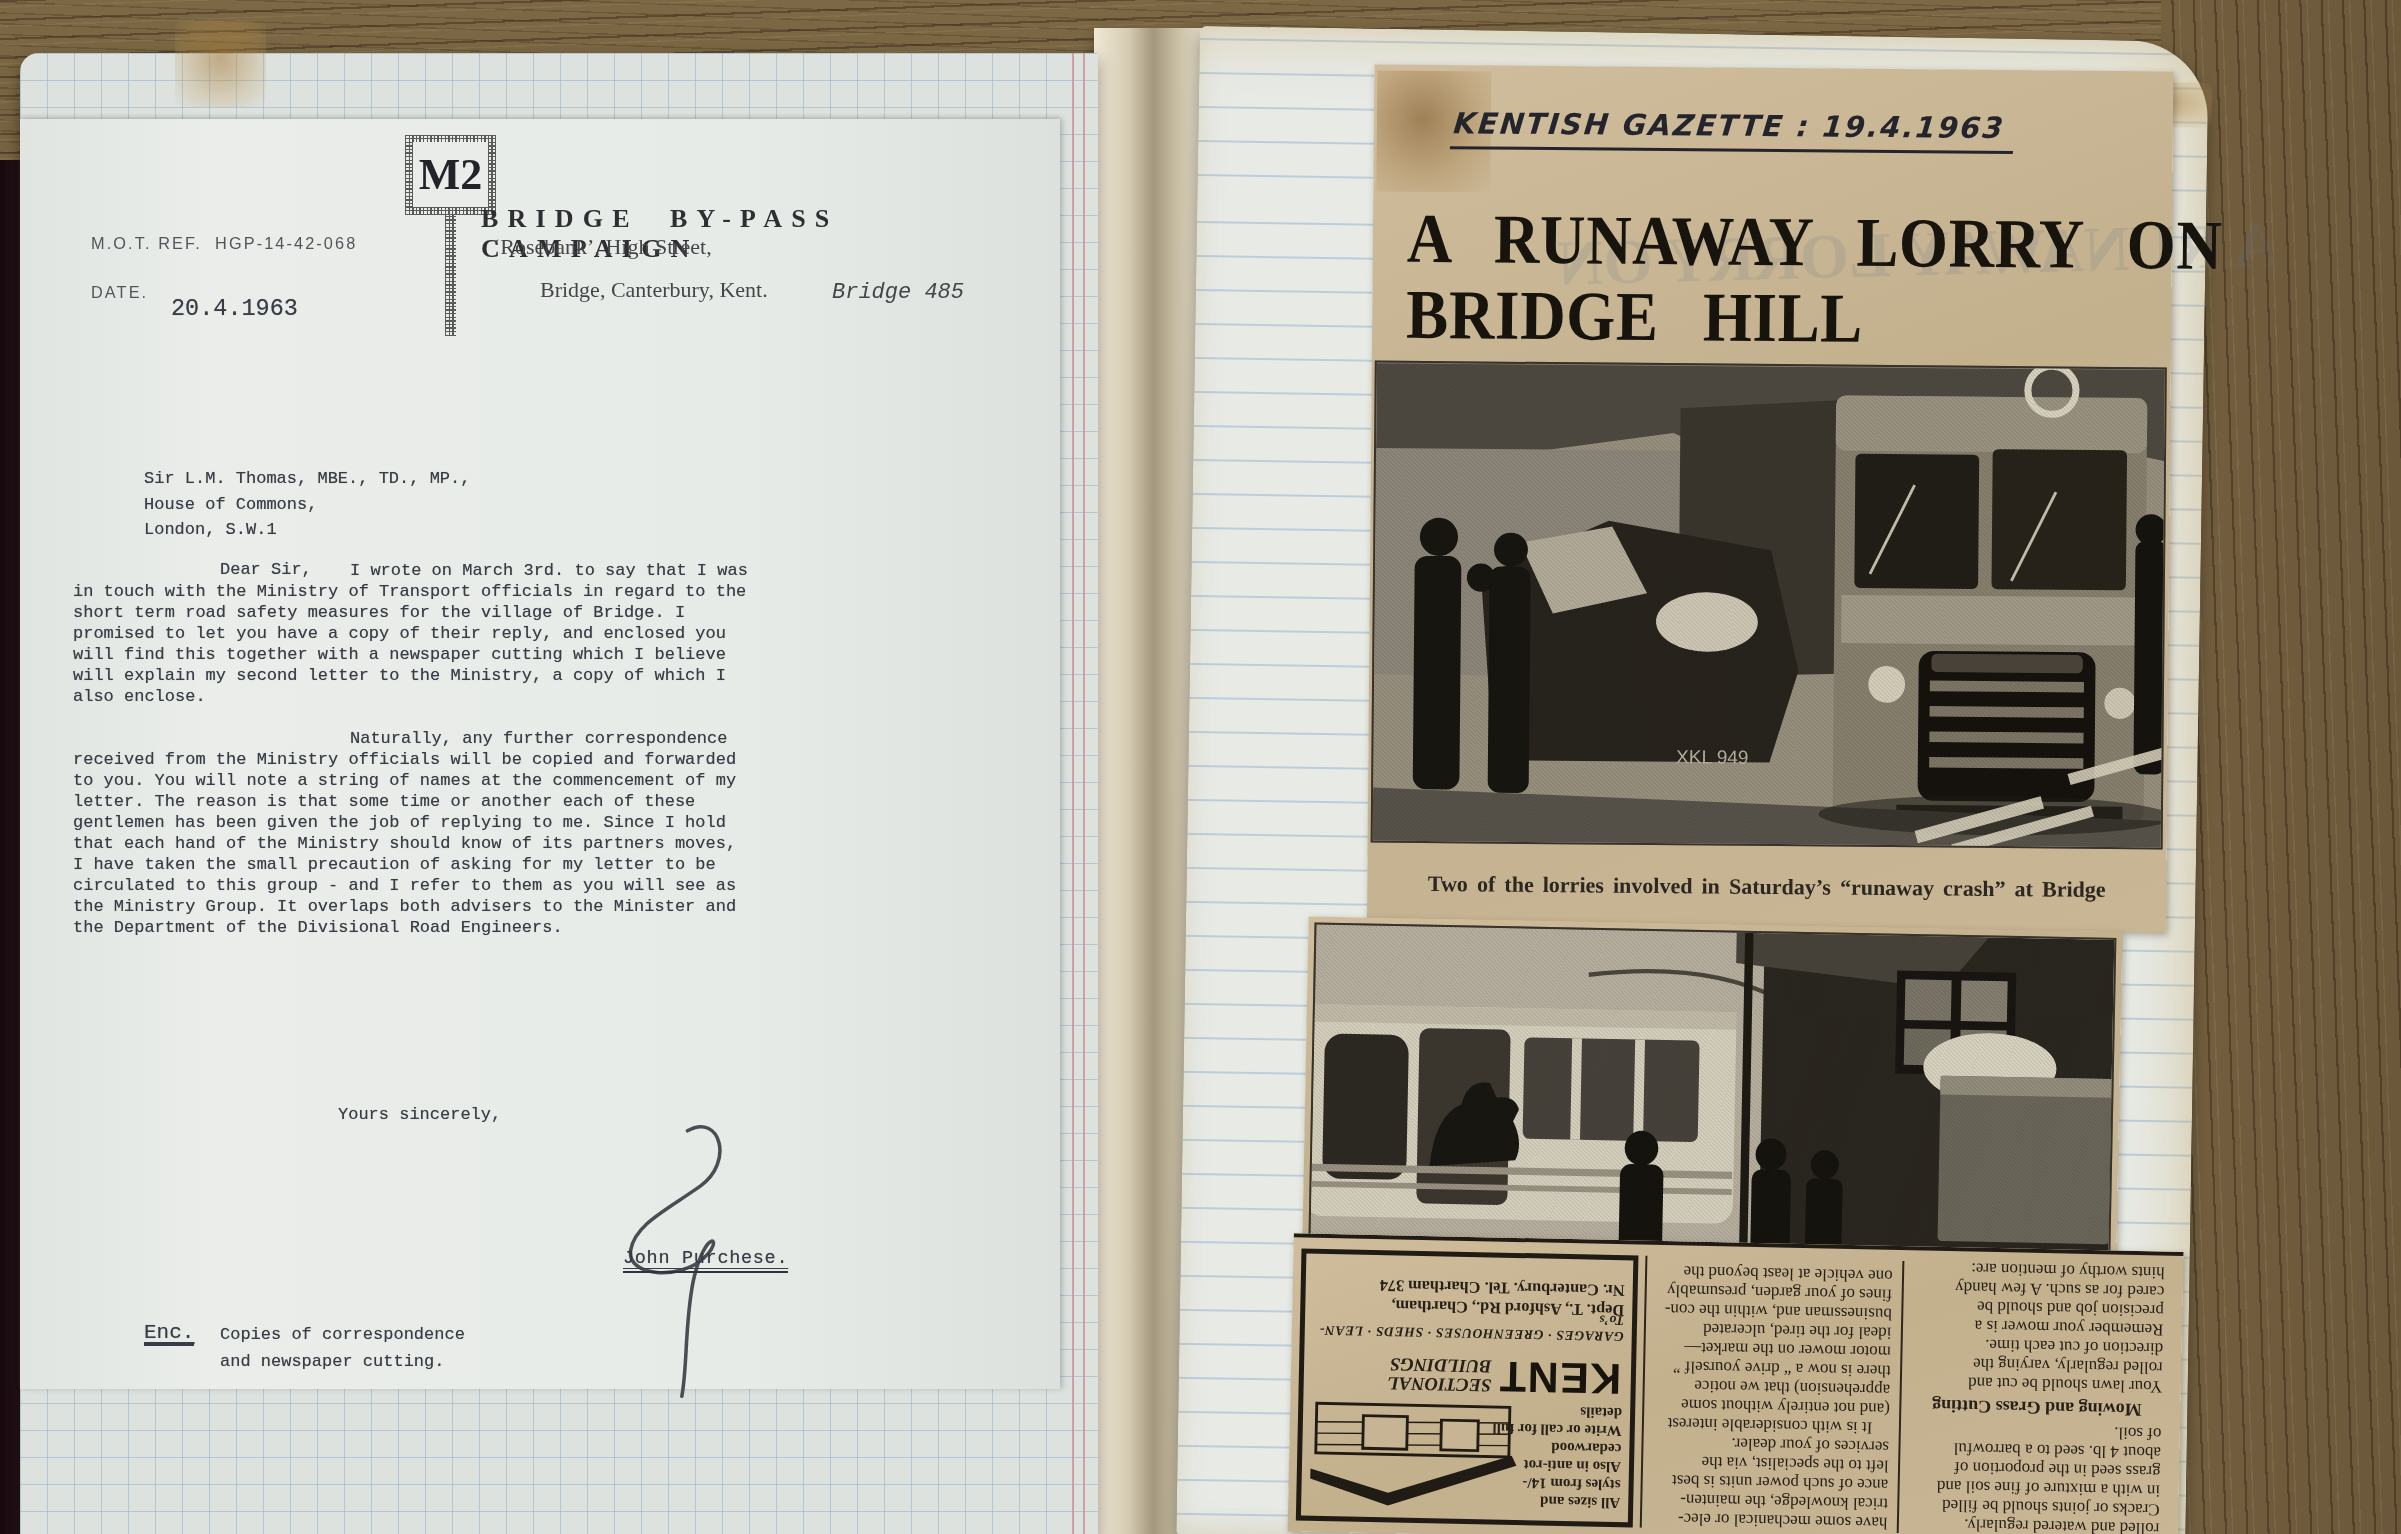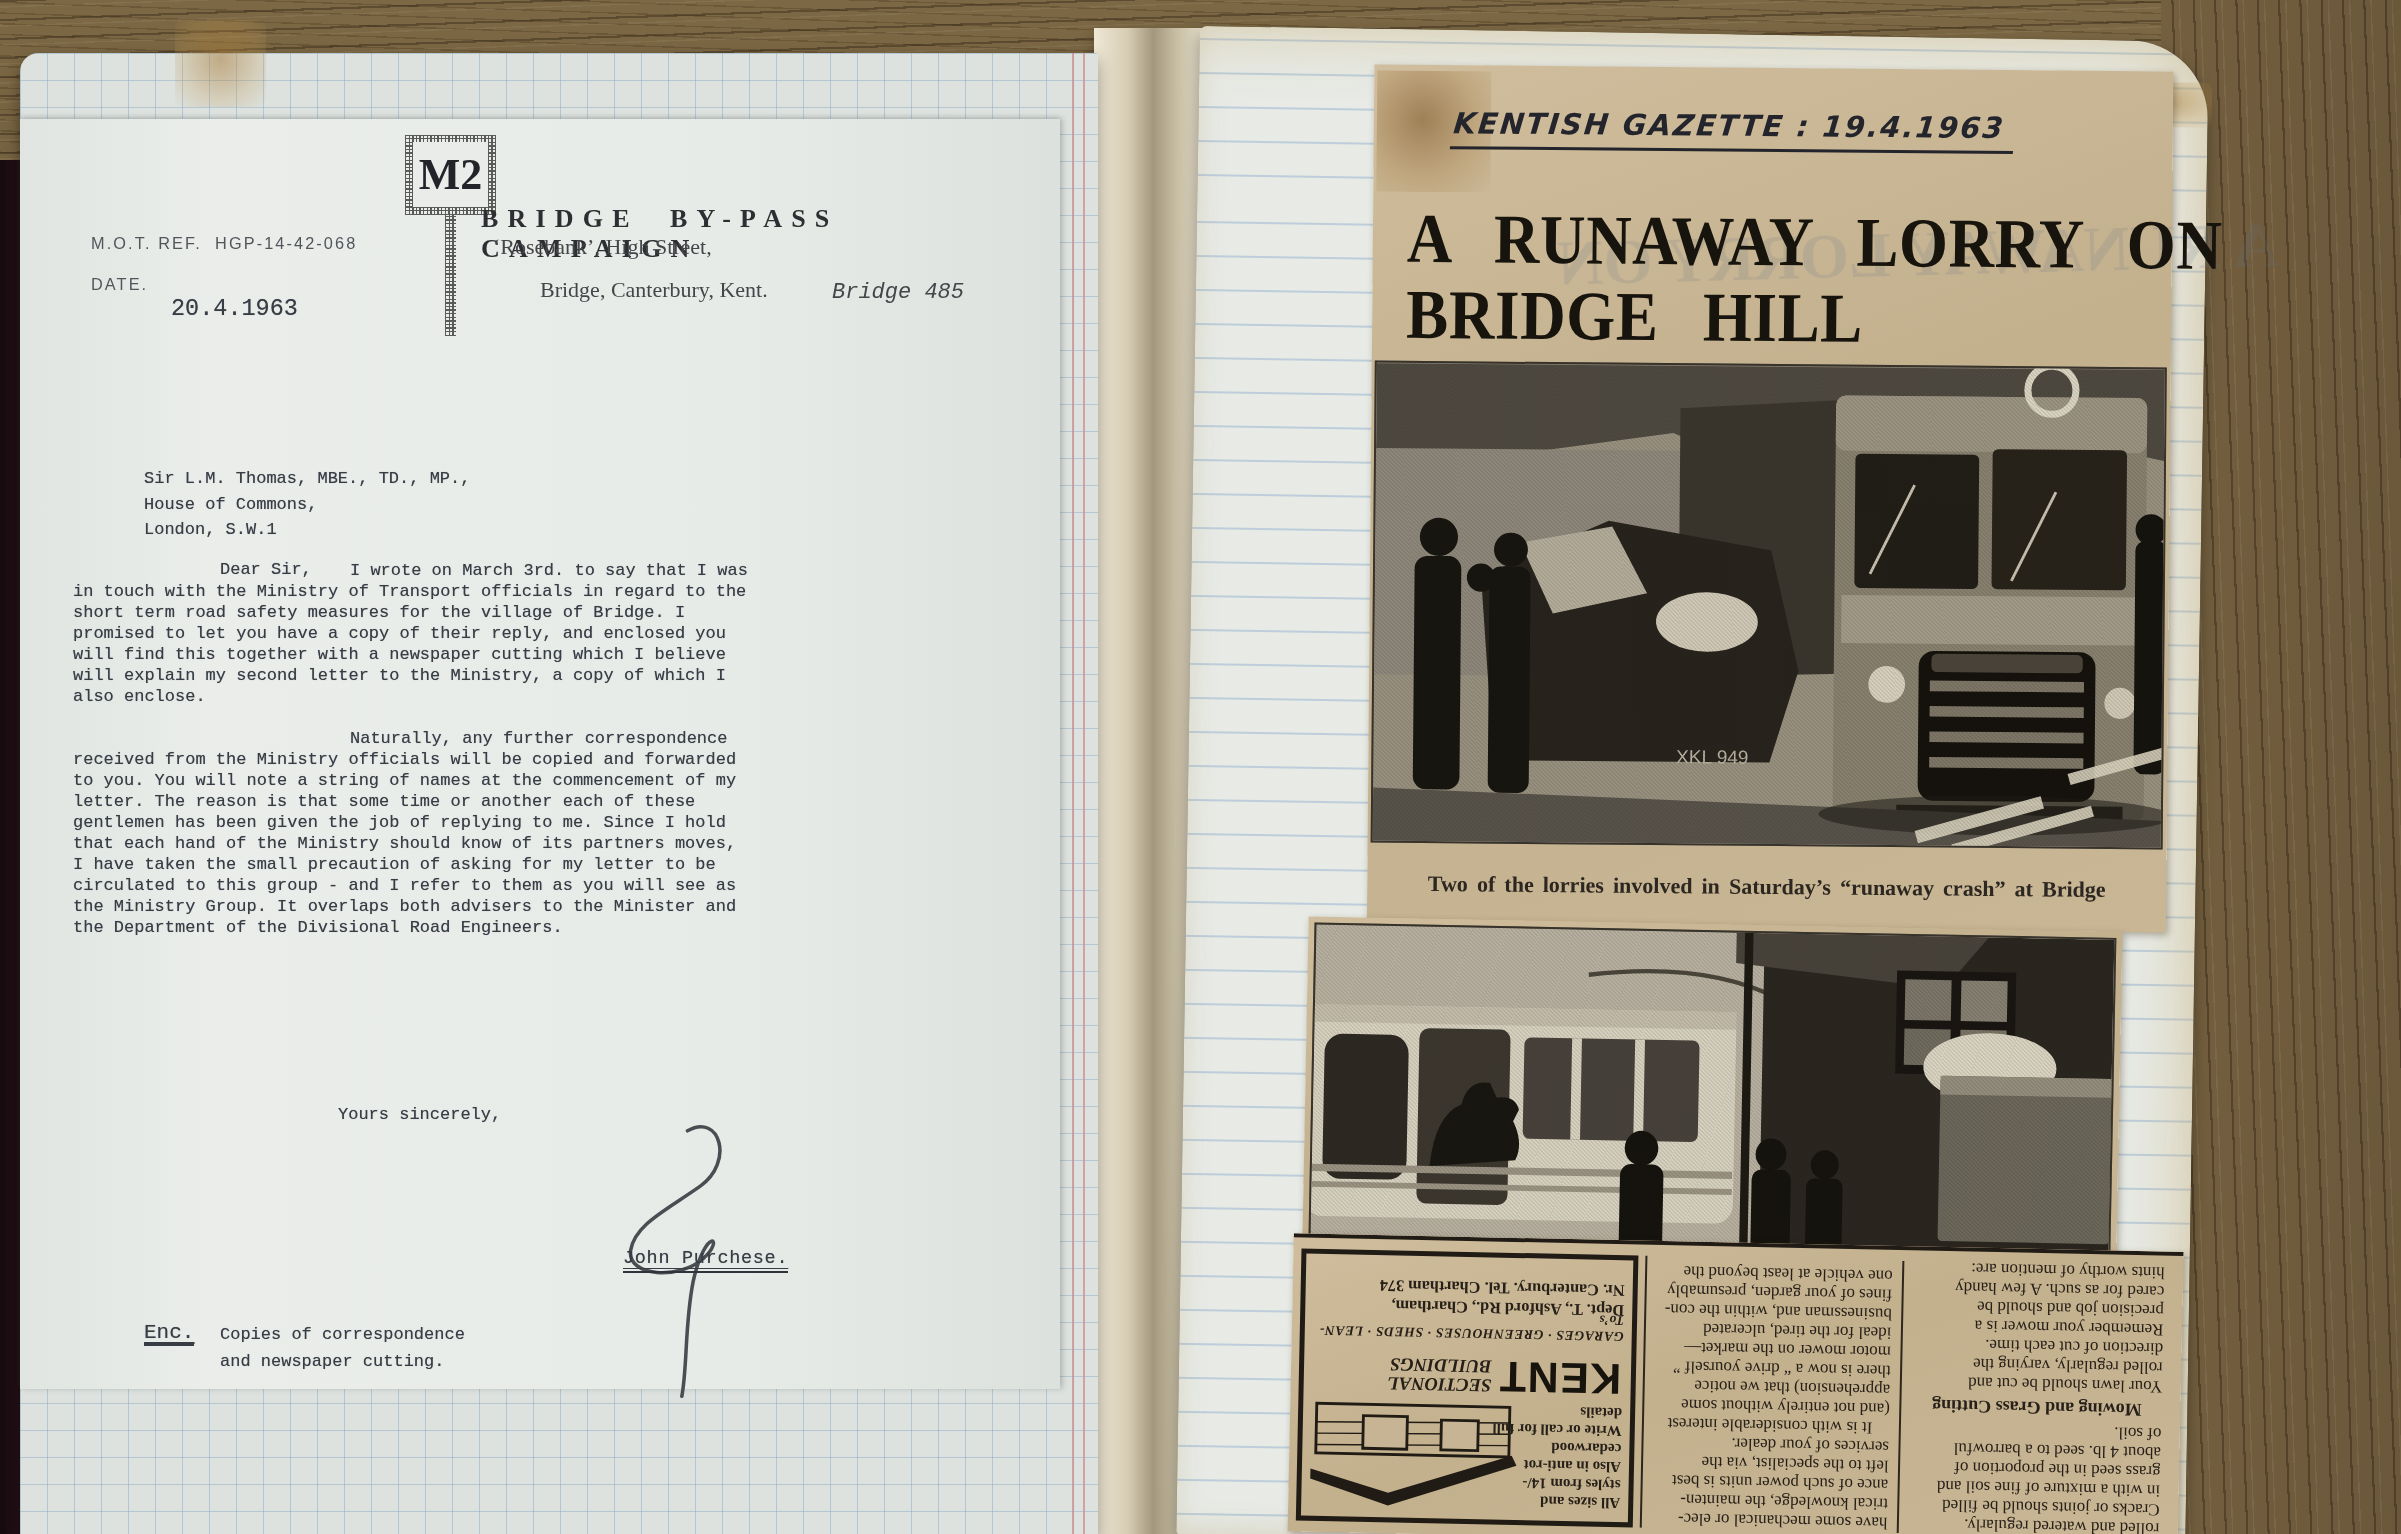--- a/index.html
+++ b/index.html
@@ -131,21 +131,21 @@
 
     <div class="abs m2-sign">
       <div class="m2-inner">M2</div>
     </div>
     <div class="abs m2-post"></div>
     <div class="abs campaign-title">BRIDGE BY-PASS CAMPAIGN</div>
 
     <div class="abs lh-small" style="left:71px;top:115px;">
       <span>M.O.T. REF.</span>&nbsp;&nbsp;<span>HGP-14-42-068</span>
     </div>
-    <div class="abs lh-small" style="left:71px;top:156px;">DATE.</div>
+    <div class="abs lh-small" style="left:71px;top:164px;">DATE.</div>
     <div class="abs typed date-typed" style="left:151px;top:176px;">20.4.1963</div>
 
     <div class="abs lh-address" style="left:473px;top:115px;">‘Rosebank’, High Street,</div>
     <div class="abs lh-address" style="left:520px;top:158px;">Bridge, Canterbury, Kent.</div>
     <div class="abs lh-address lh-phone" style="left:812px;top:161px;">Bridge 485</div>
 
     <div class="abs typed recipient pre">Sir L.M. Thomas, MBE., TD., MP.,
 House of Commons,
 London, S.W.1</div>
     <div class="abs typed salutation">Dear Sir,</div>

